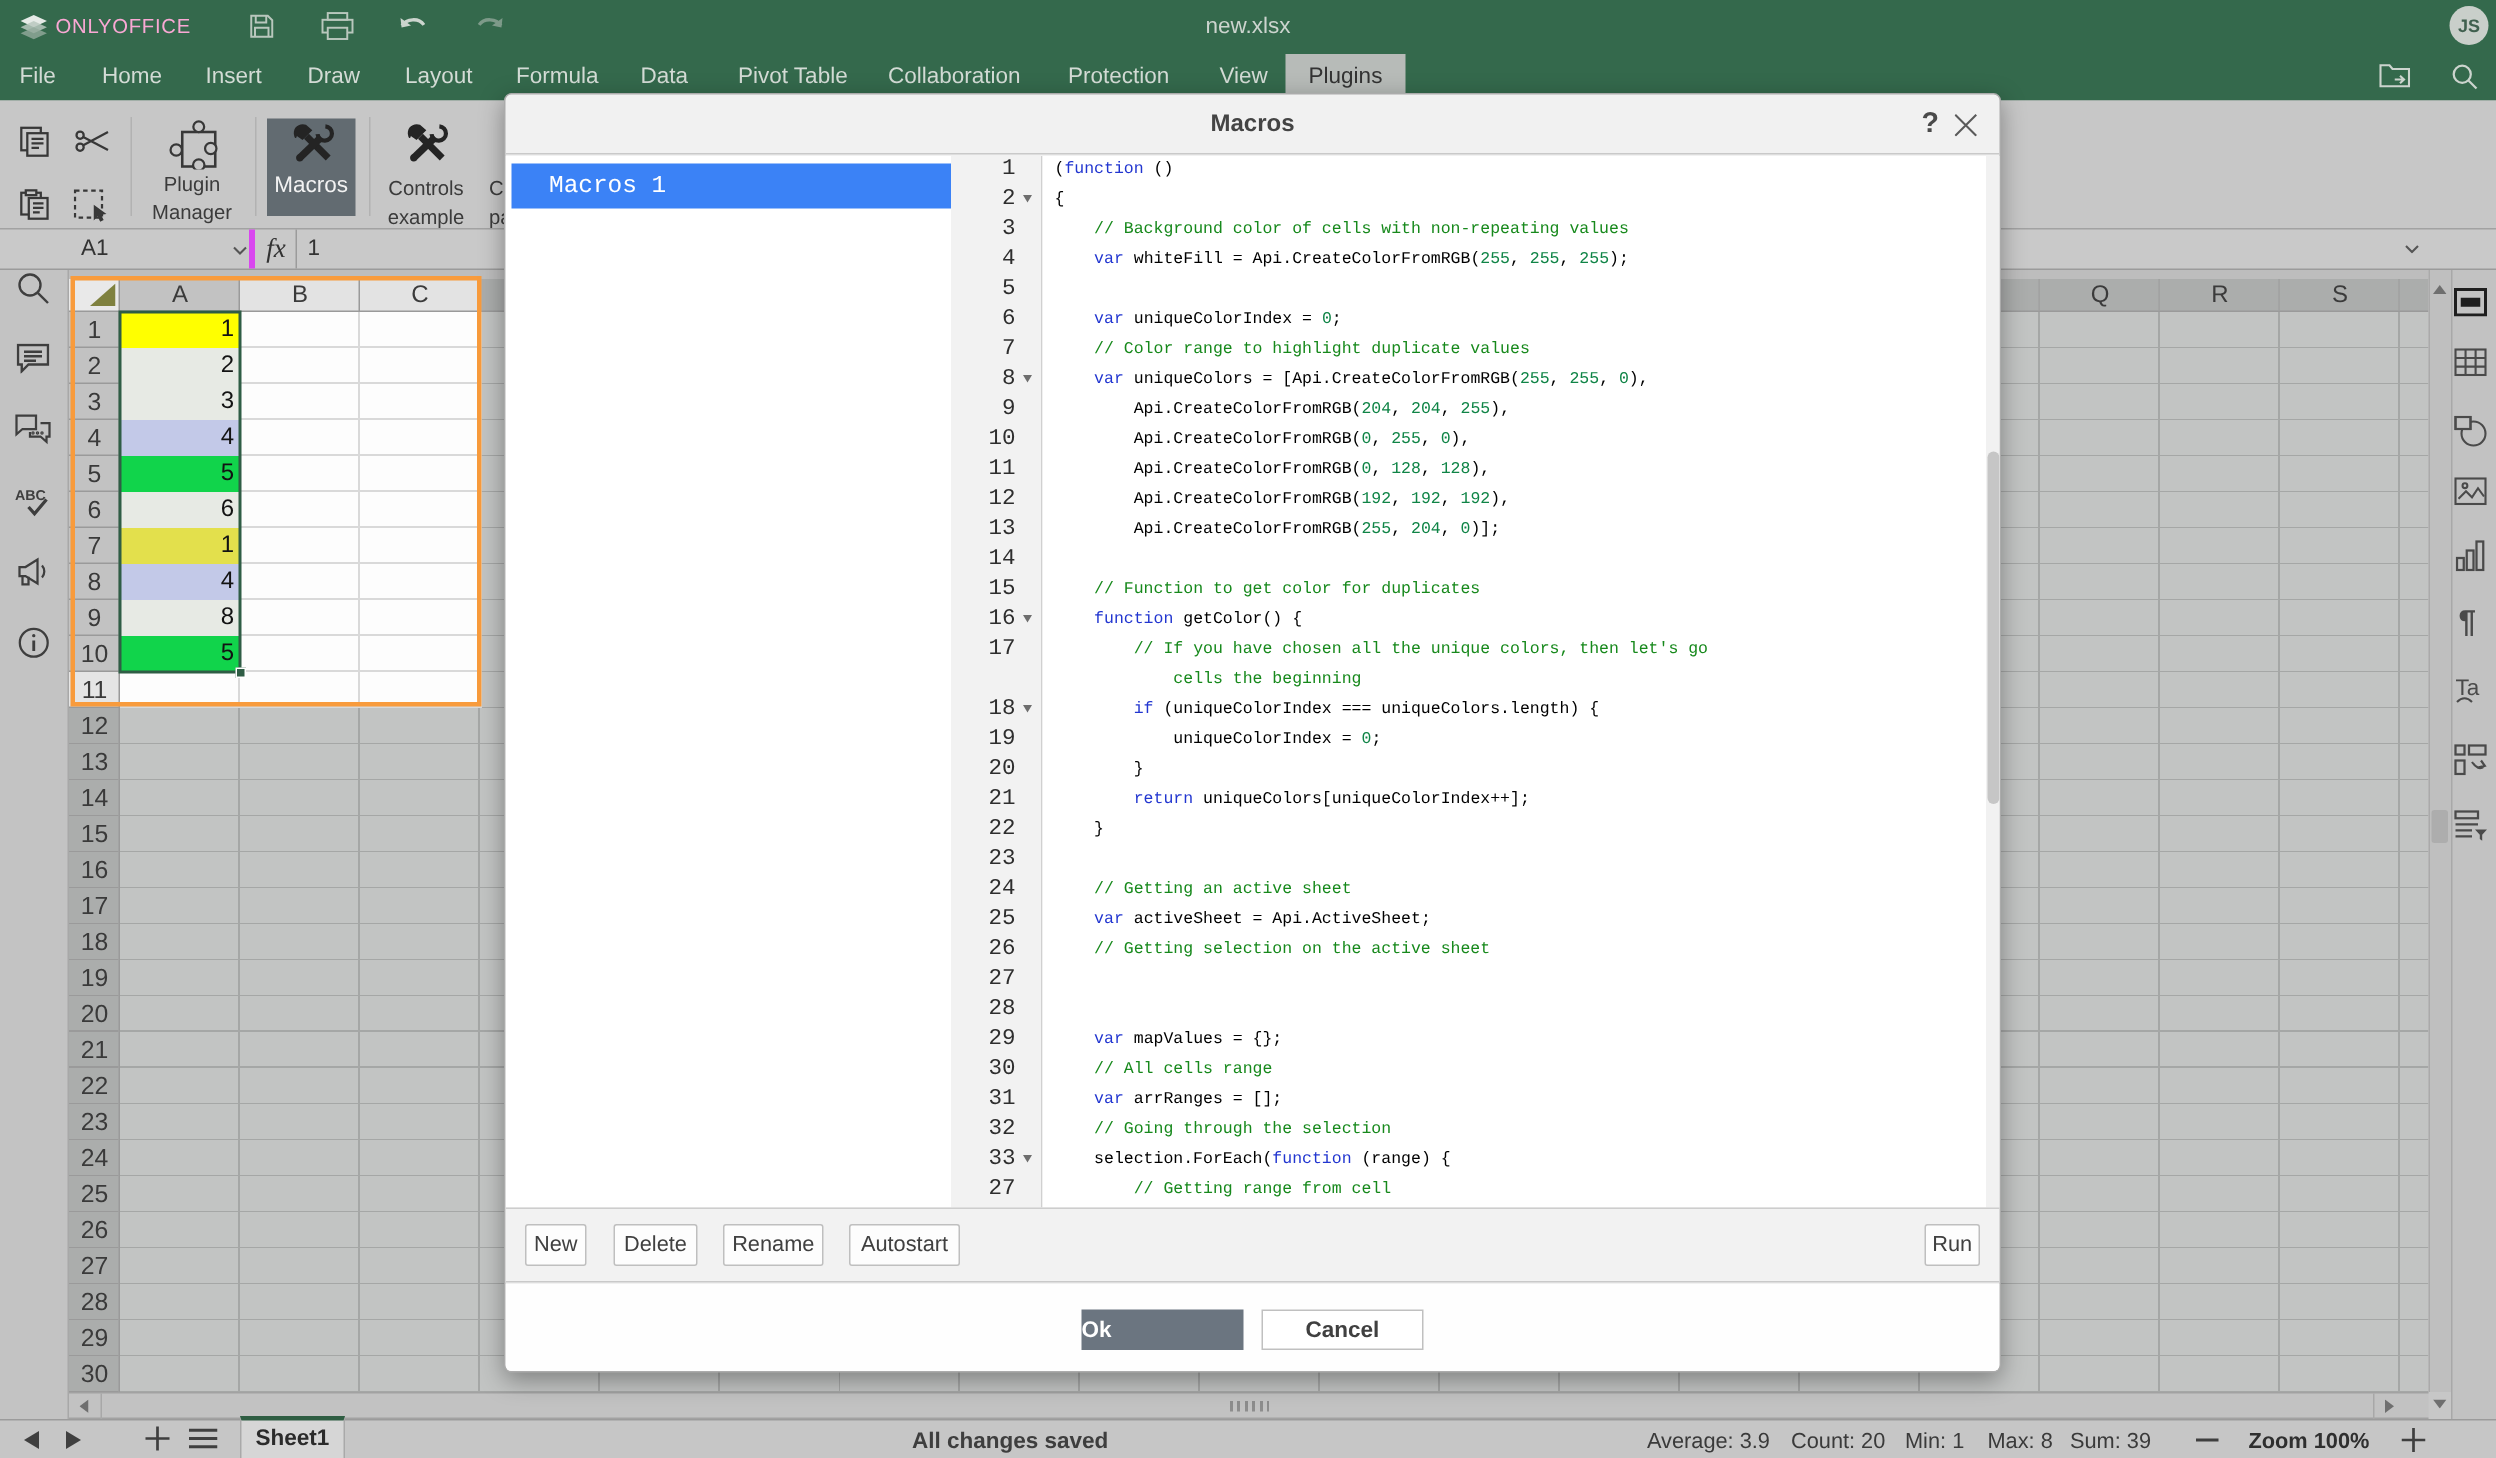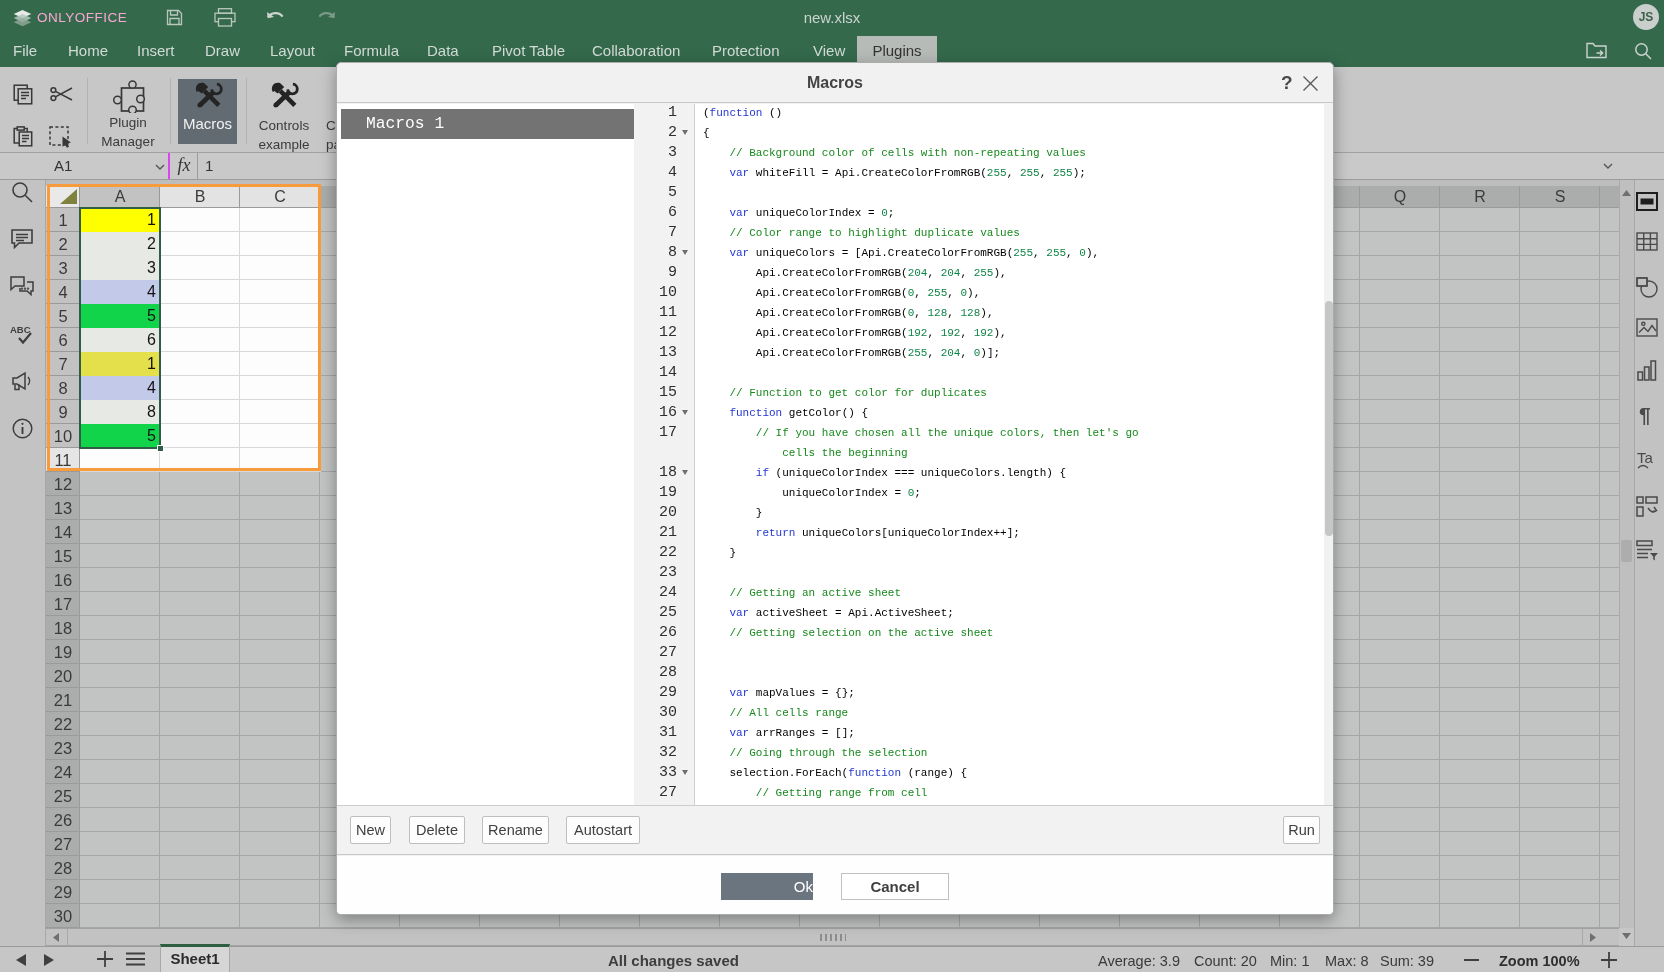--- a/index.html
+++ b/index.html
@@ -132,21 +132,21 @@
 <path d="M3.2 9.8 C1.6 4.2 6.2 0.6 11 2.1 L15.2 5.9 L8.7 12.4 L4.9 9.7 C4.5 11.9 3.5 11 3.2 9.8 Z"></path>
 <path d="M24.04 1.82 A6.2 6.2 0 1 1 17.32 8.54 L20.11 8.30 A3.4 3.4 0 1 0 23.80 4.61 Z"></path>
 </g>
 <path d="M11.3 9.8 L25.8 24.3" stroke="#242424" stroke-width="4.6" fill="none"></path>
 <path d="M21.0 10.6 L6.8 24.2" stroke="#242424" stroke-width="4.8" fill="none"></path>
 <circle cx="6.8" cy="24.2" r="2.4" fill="#242424"></circle>
 </svg>
 <div class="tbtxt" style="left:248px;top:116px;width:72px">Controls<br>example</div>
 <div class="tbtxt" style="left:326px;top:116px;width:30px;text-align:left">C<br>pa</div>
 <div class="abs" id="fbar">
-<div class="abs" style="left:48px;top:0;width:122px;height:26px;border-right:2px solid #d946ef;font-size:15px;color:#333;line-height:26px"><span style="margin-left:6px">A1</span></div>
+<div class="abs" style="left:48px;top:0;width:122px;height:26px;border-right:4px solid #d946ef;font-size:15px;color:#333;line-height:26px"><span style="margin-left:6px">A1</span></div>
 <svg class="abs" style="left:155px;top:11px" width="10" height="6" viewBox="0 0 10 6" fill="none" stroke="#555" stroke-width="1.4">
       <path d="M1 1 L5 5 L9 1"></path>
     </svg>
 <div class="abs mono" style="left:171px;top:0;width:27px;height:26px;border-right:1px solid #9b9b9b;font-family:'Liberation Serif',serif;font-style:italic;font-size:18px;color:#333;line-height:25px;text-align:center">fx</div>
 <div class="abs" style="left:205px;top:0;font-size:15px;color:#333;line-height:26px">1</div>
 <svg class="abs" style="left:1603px;top:10px" width="10" height="6" viewBox="0 0 10 6" fill="none" stroke="#555" stroke-width="1.4">
       <path d="M1 1 L5 5 L9 1"></path>
     </svg>
 </div>
 <div class="abs" style="left:0;top:180px;width:46px;height:766px;background:#c3c3c3;border-right:1px solid #a8a8a8"></div>
@@ -345,21 +345,21 @@
       <path d="M8 0 v16 M0 8 h16"></path>
     </svg>
 </div>
 <div class="abs" id="dlg">
 <div class="abs" style="left:0;top:0;width:996px;height:40px;border-bottom:1px solid #c9c9c9;text-align:center;font-size:16px;font-weight:bold;color:#444;line-height:40px">Macros</div>
 <div class="abs" style="left:944px;top:9px;font-size:19px;font-weight:bold;color:#4a4a4a">?</div>
 <svg class="abs" style="left:966px;top:13px" width="15" height="15" viewBox="0 0 15 15" stroke="#5a5a5a" stroke-width="1.4">
       <path d="M0.5 0.5 L14.5 14.5 M14.5 0.5 L0.5 14.5"></path>
     </svg>
 <div class="abs" style="left:0;top:41px;width:298px;height:701px;background:#fff"></div>
-<div class="abs mono" style="left:4px;top:46px;width:293px;height:30px;background:#737373;color:#fff;font-size:16.3px;line-height:30px"><span style="margin-left:25px">Macros 1</span></div>
+<div class="abs mono" style="left:4px;top:46px;width:293px;height:30px;background:#3b82f6;color:#fff;font-size:16.3px;line-height:30px"><span style="margin-left:25px">Macros 1</span></div>
 <div class="abs" style="left:297px;top:41px;width:61px;height:701px;background:#f2f2f2;border-right:1px solid #d0d0d0"></div>
 <div class="abs" style="left:358px;top:41px;width:629px;height:701px;background:#fff;overflow:hidden"></div>
 <div class="gn" style="left:300px;top:40px">1</div>
 <div class="cl" style="left:366px;top:40px">(<i class="k">function</i> ()</div>
 <div class="gn" style="left:300px;top:60px">2</div>
 <div class="fold" style="left:345px;top:67px"></div>
 <div class="cl" style="left:366px;top:60px">{</div>
 <div class="gn" style="left:300px;top:80px">3</div>
 <div class="cl" style="left:366px;top:80px">    <i class="c">// Background color of cells with non-repeating values</i></div>
 <div class="gn" style="left:300px;top:100px">4</div>
@@ -426,14 +426,14 @@
 <div class="cl" style="left:366px;top:720px">        <i class="c">// Getting range from cell</i></div>
 <div class="abs" style="left:987px;top:41px;width:10px;height:701px;background:#f1f1f1"></div>
 <div class="abs" style="left:988px;top:238px;width:8px;height:235px;background:#c6c6c6;border-radius:4px"></div>
 <div class="abs" style="left:0;top:742px;width:996px;height:50px;background:#f2f2f2;border-top:1px solid #cdcdcd;border-bottom:1px solid #c9c9c9"></div>
 <div class="btn" style="left:13px;top:753px;width:41px">New</div>
 <div class="btn" style="left:72px;top:753px;width:56px">Delete</div>
 <div class="btn" style="left:145px;top:753px;width:67px">Rename</div>
 <div class="btn" style="left:229px;top:753px;width:74px">Autostart</div>
 <div class="btn" style="left:946px;top:753px;width:37px">Run</div>
 <div class="abs" style="left:0;top:793px;width:996px;height:58px;background:#fefefe"></div>
-<div class="abs" style="left:384px;top:810px;width:92px;height:27px;background:#6b7580;color:#fff;font-size:15px;font-weight:normal;text-align:right;line-height:27px">Ok</div>
+<div class="abs" style="left:384px;top:810px;width:108px;height:27px;background:#6b7580;color:#fff;font-size:15px;font-weight:bold;text-align:left;line-height:27px">Ok</div>
 <div class="abs" style="left:504px;top:810px;width:108px;height:27px;background:#fff;border:1px solid #c0c0c0;color:#404040;font-size:15px;font-weight:bold;text-align:center;line-height:25px">Cancel</div>
 </div>
 </body></html>

